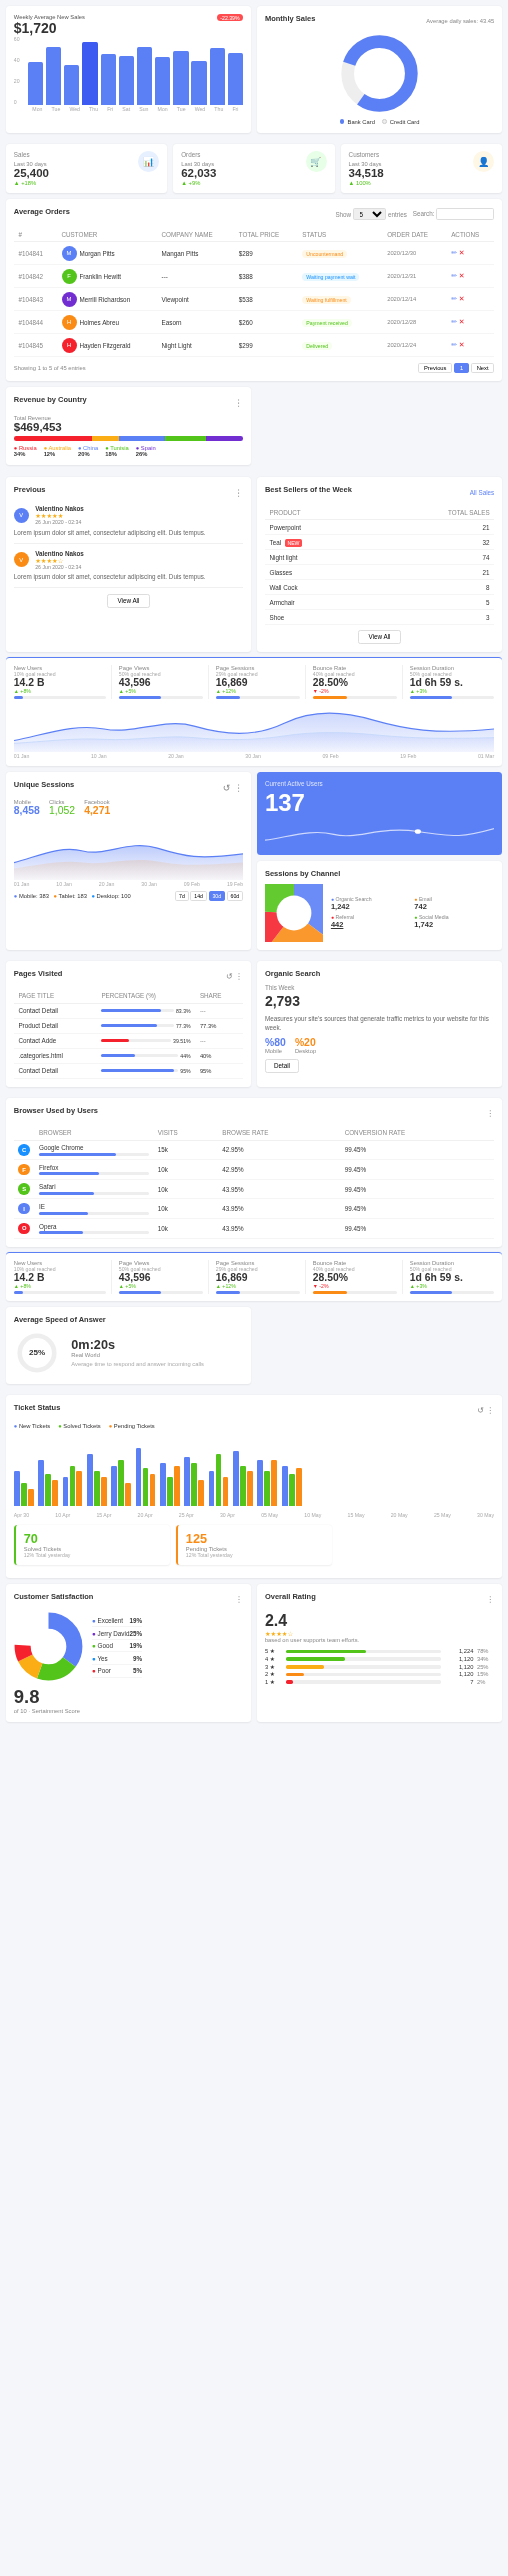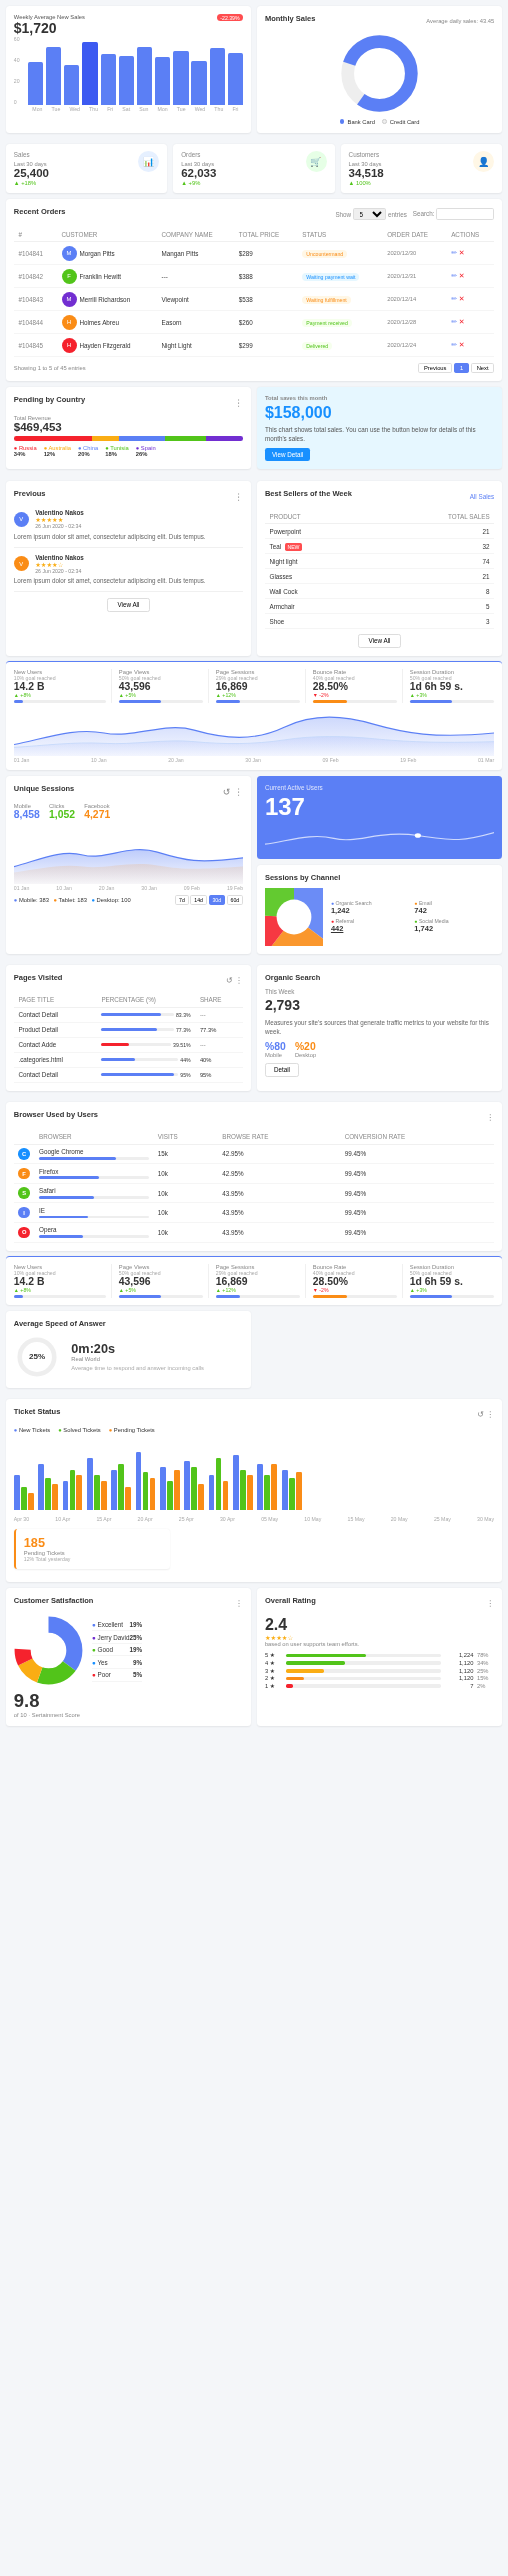--- a/index.html
+++ b/index.html
@@ -197,21 +197,21 @@
           <div class="stat-value">34,518</div>
           <div class="stat-change">▲ 100%</div>
         </div>
         <div class="stat-icon" style="background:#fff7e6;">👤</div>
       </div>
     </div>
   </div>
 
   <div class="card">
     <div class="flex-between" style="margin-bottom:5.8px;">
-      <span class="section-title">Recent Orders</span>
+      <span class="section-title">Average Orders</span>
       <div style="display:flex;align-items:center;gap:5.8px;">
         <span style="font-size:6.3px;color:#888;">Show 
           <select style="font-size:6.3px;border:0.6px solid #ddd;border-radius:1.7px;padding:0.6px 1.7px;">
             <option>5</option><option>10</option><option>25</option>
           </select> entries
         </span>
         <span style="font-size:6.3px;color:#888;">Search: 
           <input type="text" style="font-size: 6.3px; border: 0.6px solid rgb(221, 221, 221); border-radius: 1.7px; padding: 1.2px 3.5px; width: 58px;">
         </span>
       </div>
@@ -322,21 +322,21 @@
         <button style="font-size:5.8px;padding:1.2px 4.6px;border:0.6px solid #ddd;border-radius:1.7px;background:#fff;cursor:pointer;">Previous</button>
         <button style="font-size:5.8px;padding:1.2px 4.6px;border:0.6px solid #5b7ff5;border-radius:1.7px;background:#5b7ff5;color:#fff;cursor:pointer;">1</button>
         <button style="font-size:5.8px;padding:1.2px 4.6px;border:0.6px solid #ddd;border-radius:1.7px;background:#fff;cursor:pointer;">Next</button>
       </div>
     </div>
   </div>
 
   <div class="grid-2">
     <div class="card">
       <div class="flex-between" style="margin-bottom:4.6px;">
-        <span class="section-title">Pending by Country</span>
+        <span class="section-title">Revenue by Country</span>
         <span style="font-size:9.2px;color:#888;cursor:pointer;">⋮</span>
       </div>
       <div style="margin-bottom:3.5px;">
         <div class="text-sm">Total Revenue</div>
         <div style="font-size:11.5px;font-weight:700;">$469,453</div>
       </div>
 
       <div style="height:4.6px;background:#eee;border-radius:2.3px;display:flex;overflow:hidden;margin-bottom:4.6px;">
         <div style="width:34%;background:#f5222d;"></div>
         <div style="width:12%;background:#faad14;"></div>
@@ -344,26 +344,20 @@
         <div style="width:18%;background:#52c41a;"></div>
         <div style="width:16%;background:#722ed1;"></div>
       </div>
       <div style="display:flex;gap:7px;flex-wrap:wrap;">
         <div style="font-size:5.8px;color:#f5222d;">● Russia<br><strong style="color:#333;">34%</strong></div>
         <div style="font-size:5.8px;color:#faad14;">● Australia<br><strong style="color:#333;">12%</strong></div>
         <div style="font-size:5.8px;color:#5b7ff5;">● China<br><strong style="color:#333;">20%</strong></div>
         <div style="font-size:5.8px;color:#52c41a;">● Tunisia<br><strong style="color:#333;">18%</strong></div>
         <div style="font-size:5.8px;color:#722ed1;">● Spain<br><strong style="color:#333;">26%</strong></div>
       </div>
-    </div>
-    <div class="card" style="background:#e6f7ff;border:none;">
-      <div class="text-sm" style="font-weight:600;margin-bottom:2.3px;">Total saves this month</div>
-      <div class="total-saves-amount">$158,000</div>
-      <div style="font-size:6.3px;color:#555;margin-top:3.5px;line-height:1.5;">This chart shows total sales. You can use the button below for details of this month's sales.</div>
-      <button class="view-btn">View Detail</button>
     </div>
   </div>
 
   <div class="grid-2" style="margin-top:5.8px;">
 
     <div class="card">
       <div class="flex-between" style="margin-bottom:5.8px;">
         <span class="section-title">Previous</span>
         <span style="font-size:9.2px;color:#888;">⋮</span>
       </div>
@@ -525,21 +519,21 @@
           <span style="font-size:9.2px;color:#888;cursor:pointer;">⋮</span>
         </div>
       </div>
       <div style="display:flex;gap:9.2px;margin-bottom:5.8px;">
         <div>
           <div style="font-size:5.8px;color:#888;">Mobile</div>
           <div style="font-size:10.4px;font-weight:700;color:#5b7ff5;">8,458</div>
         </div>
         <div>
           <div style="font-size:5.8px;color:#888;">Clicks</div>
-          <div style="font-size:10.4px;font-weight:700;color:#52c41a;">1,052</div>
+          <div style="font-size:10.4px;font-weight:400;color:#52c41a;">1,052</div>
         </div>
         <div>
           <div style="font-size:5.8px;color:#888;">Facebook</div>
           <div style="font-size:10.4px;font-weight:700;color:#fa8c16;">4,271</div>
         </div>
       </div>
       
       <svg width="100%" height="58" viewBox="0 0 400 100" preserveAspectRatio="none">
         <defs>
           <linearGradient id="grad2" x1="0" y1="0" x2="0" y2="1">
@@ -958,22 +952,27 @@
         <span>30 Apr</span>
         <span>05 May</span>
         <span>10 May</span>
         <span>15 May</span>
         <span>20 May</span>
         <span>25 May</span>
         <span>30 May</span>
     </div>
 
     <div class="stat-row" style="margin-top:7px;">
+      <div class="stat-card" style="border-left:2.3px solid #52c41a;">
+        <div style="font-size:12.7px;font-weight:700;color:#52c41a;">70</div>
+        <div style="font-size:5.8px;color:#888;">Solved Tickets</div>
+        <div style="font-size:5.2px;color:#aaa;">12% Total yesterday</div>
+      </div>
       <div class="stat-card" style="border-left:2.3px solid #fa8c16;">
-        <div style="font-size:12.7px;font-weight:700;color:#fa8c16;">185</div>
+        <div style="font-size:12.7px;font-weight:700;color:#fa8c16;">125</div>
         <div style="font-size:5.8px;color:#888;">Pending Tickets</div>
         <div style="font-size:5.2px;color:#aaa;">12% Total yesterday</div>
       </div>
     </div>
   </div>
 
   <div class="grid-2" style="margin-top:5.8px;">
 
     <div class="card">
       <div class="flex-between" style="margin-bottom:4.6px;">

